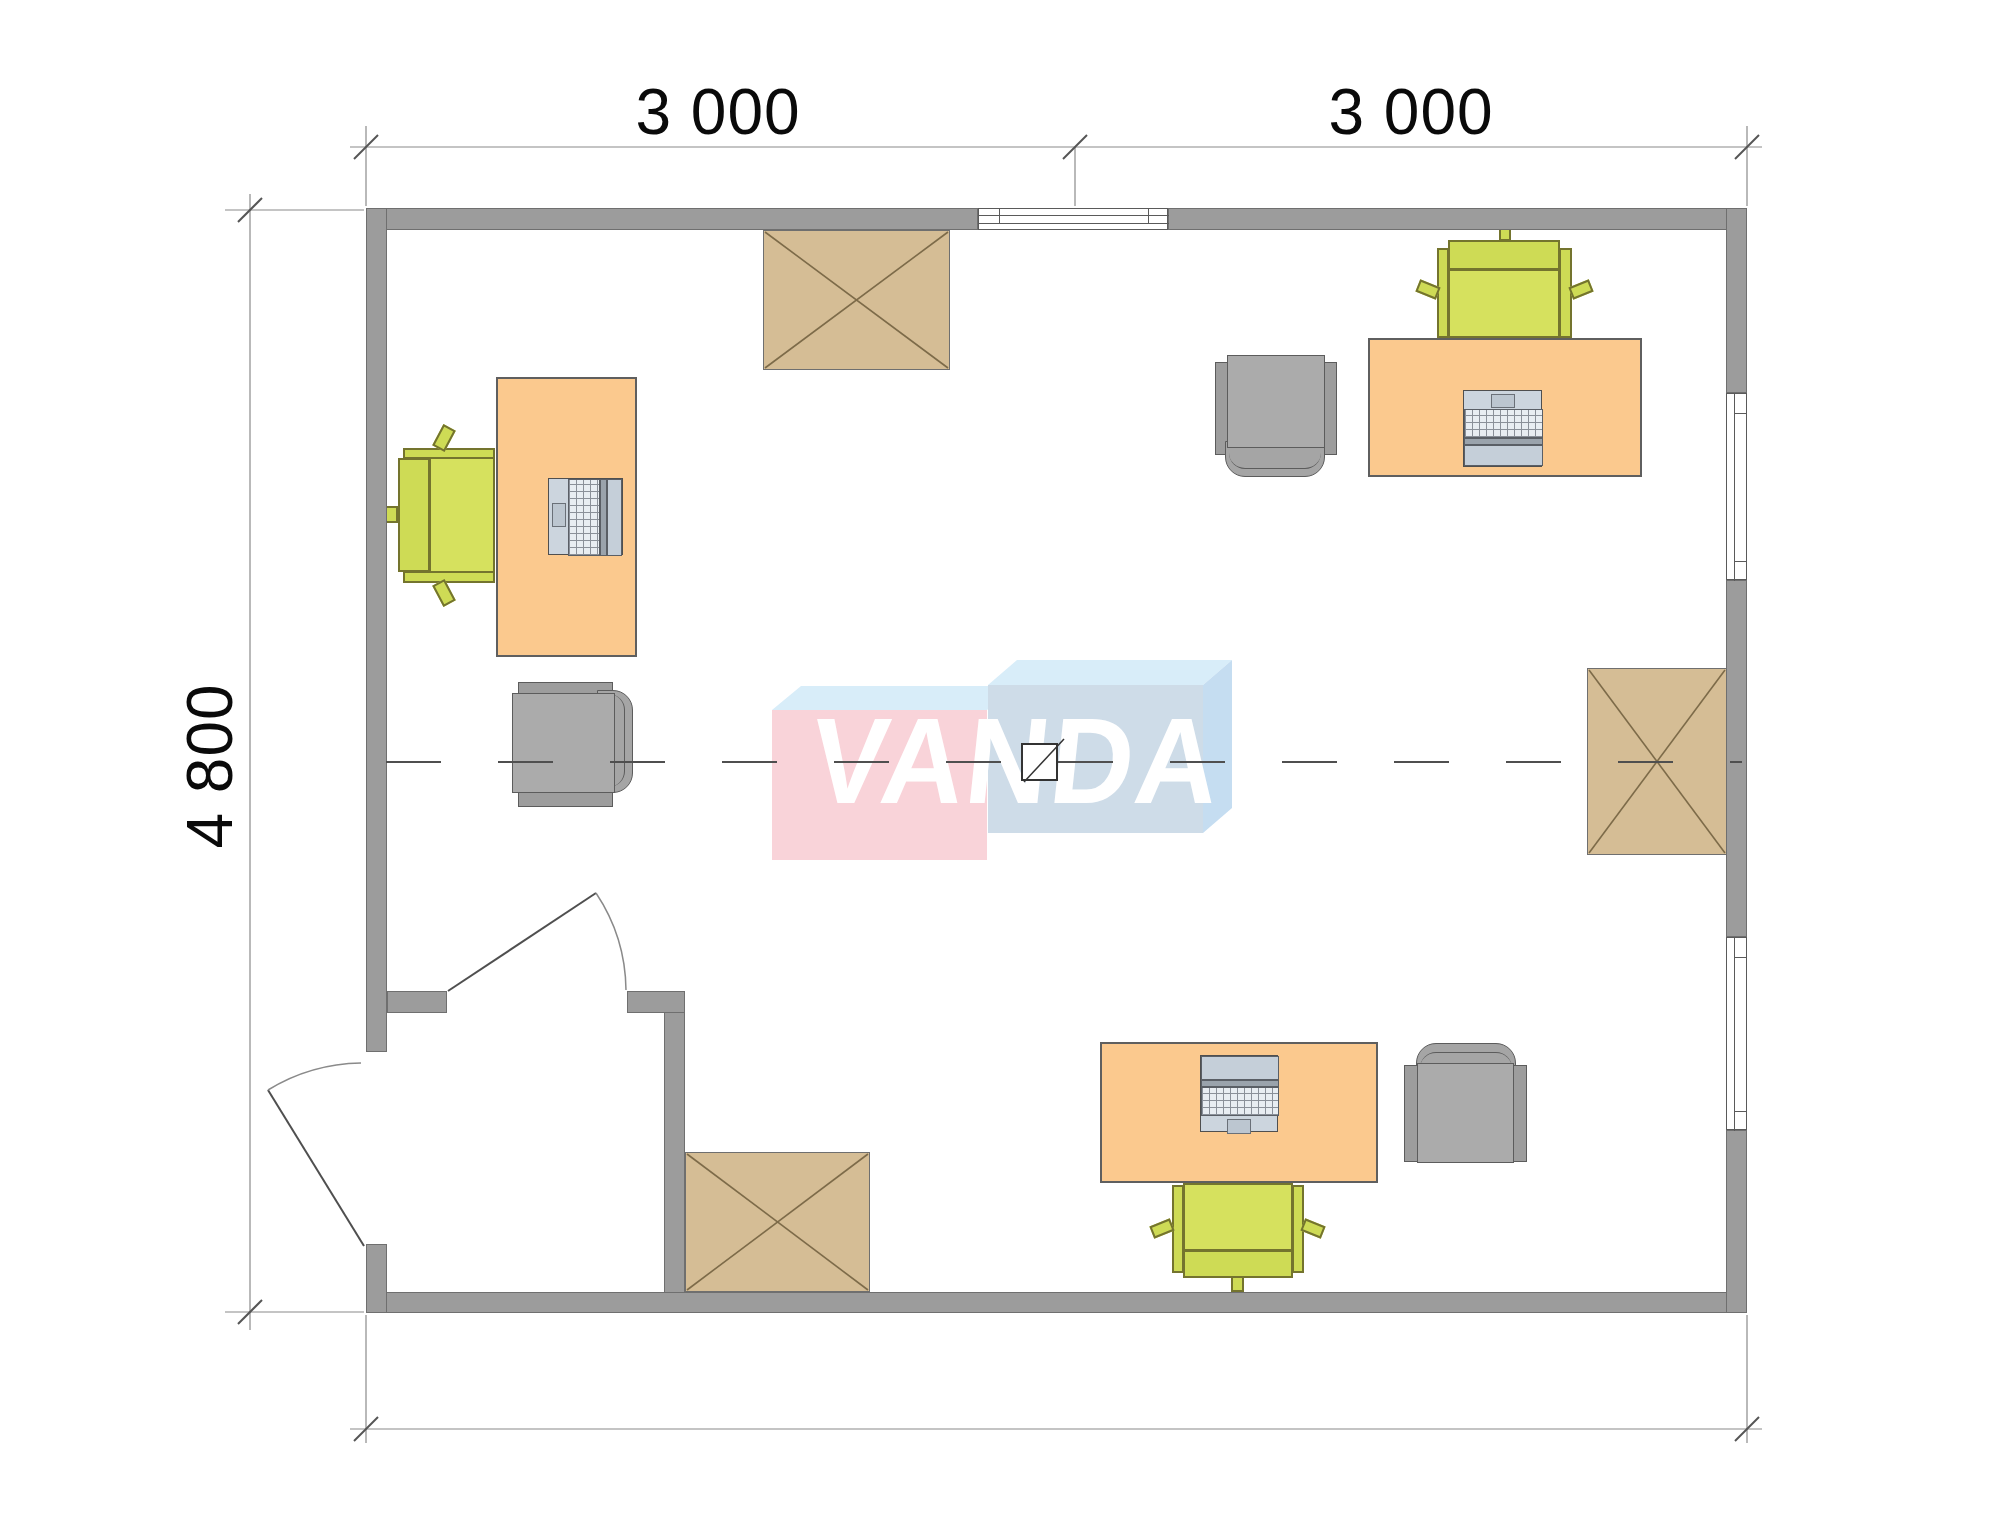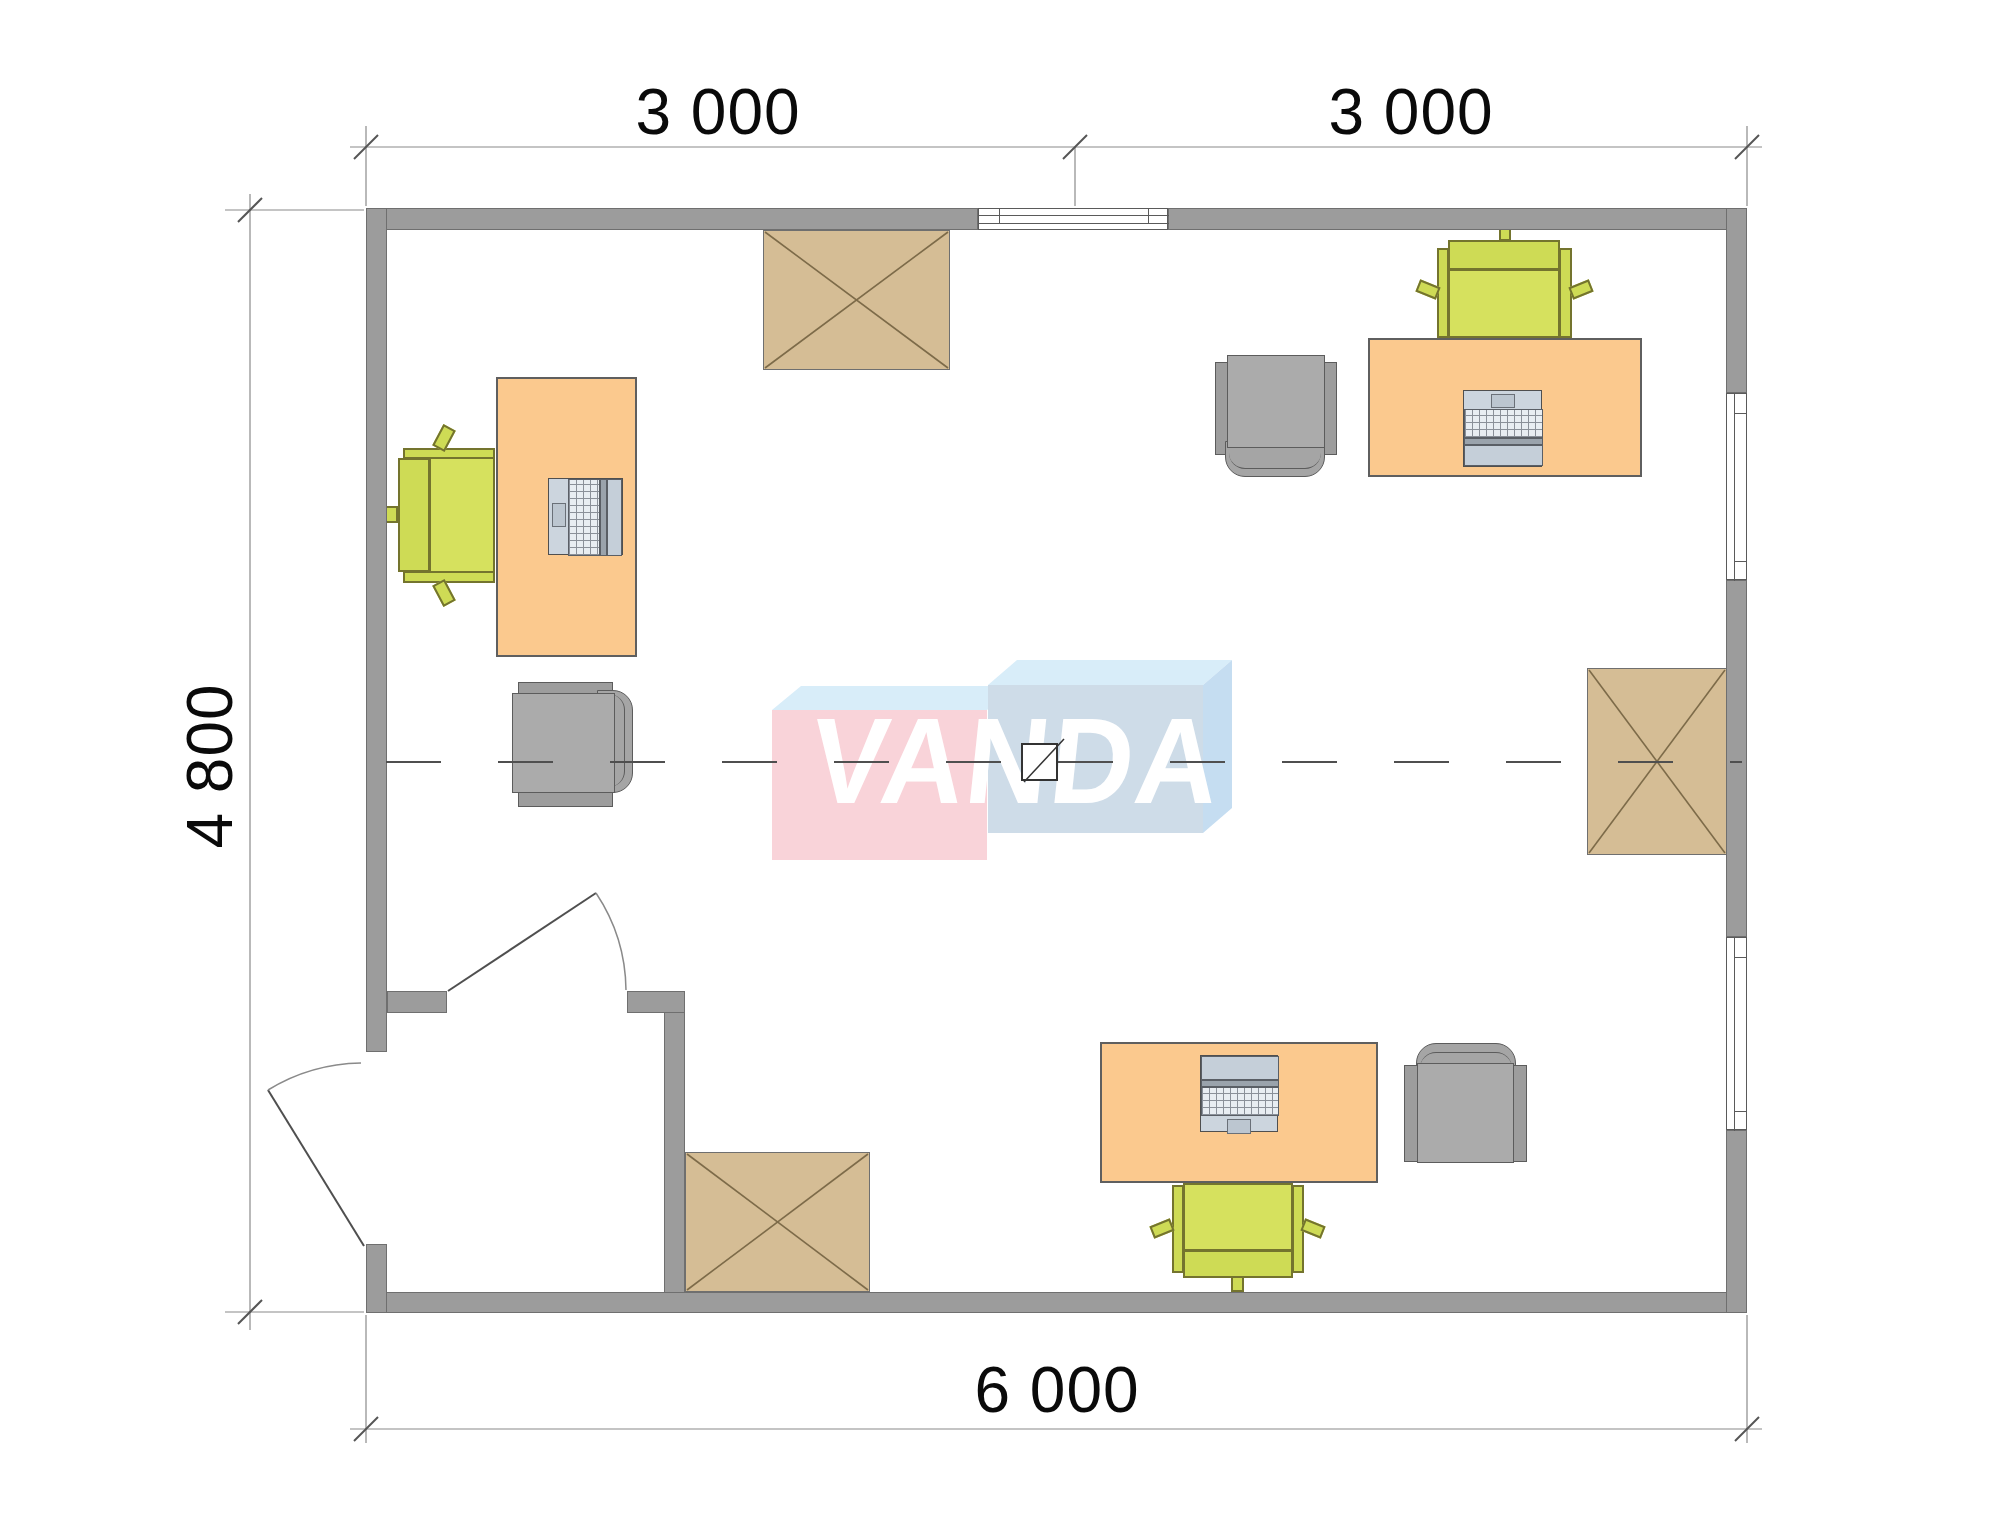--- a/index.html
+++ b/index.html
@@ -161,21 +161,20 @@
   <div class="abs achair-back" style="left:1416px;top:1043px;width:100px;height:35px;border-radius:20px 20px 0 0;">
     <div class="achair-inner" style="left:3px;top:8px;width:92px;height:24px;border-bottom:none;border-left:none;border-right:none;border-radius:16px 16px 0 0;"></div>
   </div>
   <div class="abs achair-arm" style="left:1404px;top:1065px;width:14px;height:97px;"></div>
   <div class="abs achair-arm" style="left:1513px;top:1065px;width:14px;height:97px;"></div>
   <div class="abs achair-seat" style="left:1417px;top:1063px;width:97px;height:100px;"></div>
 
   <div class="abs dimtext" style="left:568px;top:80px;width:300px;">3 000</div>
   <div class="abs dimtext" style="left:1261px;top:80px;width:300px;">3 000</div>
   <div class="abs dimtext" style="left:35px;top:734px;width:350px;transform:rotate(-90deg);">4 800</div>
-  <div class="abs dimtext" style="left:907px;top:1358px;width:300px;">6 000</div>
 
   <svg class="overlay" width="2000" height="1520" viewBox="0 0 2000 1520">
 
     <g stroke="#8a8a8a" stroke-width="1.2">
       <line x1="350" y1="147" x2="1762" y2="147"></line>
       <line x1="366" y1="126" x2="366" y2="206"></line>
       <line x1="1075" y1="147" x2="1075" y2="206"></line>
       <line x1="1747" y1="126" x2="1747" y2="206"></line>
       <line x1="250" y1="194" x2="250" y2="1330"></line>
       <line x1="225" y1="210" x2="364" y2="210"></line>

